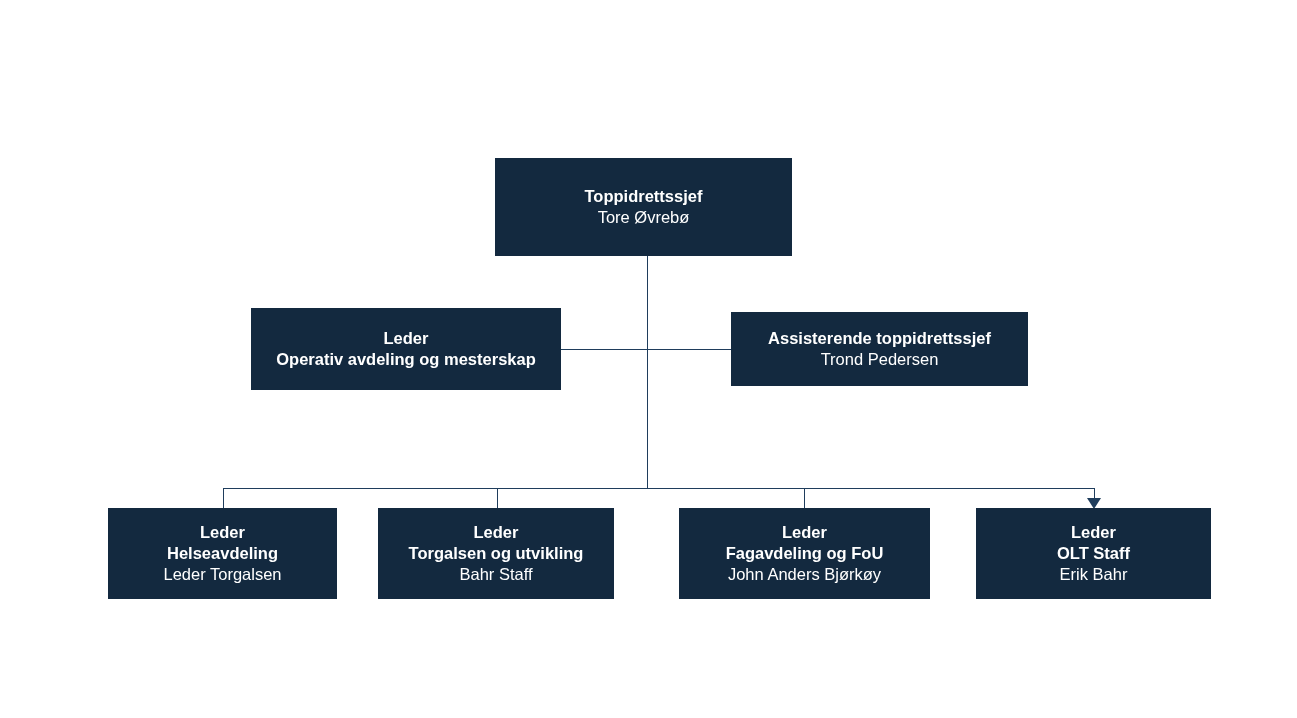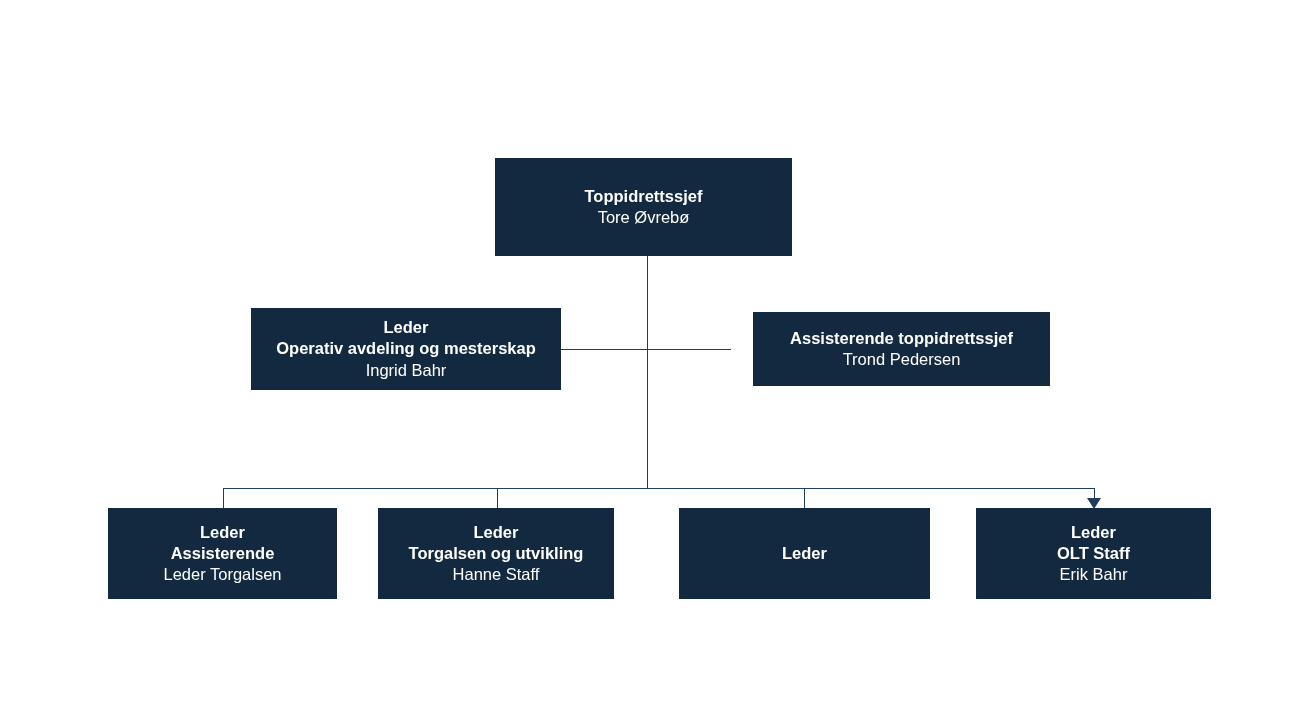--- a/index.html
+++ b/index.html
@@ -40,21 +40,21 @@
   .node .ln.bold {
     font-weight: bold;
   }
   .node .ln.reg {
     font-weight: normal;
   }
 
   
   .node-root       { left: 495px; top: 158px;  width: 297px; height: 98px;  font-size: 16.5px; }
   .node-operativ   { left: 251px; top: 308px;  width: 310px; height: 82px;  font-size: 16.5px; }
-  .node-assist     { left: 731px; top: 312px;  width: 297px; height: 74px;  font-size: 16.5px; margin-left: 22px; }
+  .node-assist     { left: 731px; top: 312px;  width: 297px; height: 74px;  font-size: 16.5px; }
   .node-helse      { left: 108px; top: 508px;  width: 229px; height: 91px;  font-size: 16.5px; }
   .node-prestasjon { left: 378px; top: 508px;  width: 236px; height: 91px;  font-size: 16.5px; }
   .node-fag        { left: 679px; top: 508px;  width: 251px; height: 91px;  font-size: 16.5px; }
   .node-olt        { left: 976px; top: 508px;  width: 235px; height: 91px;  font-size: 16.5px; }
 
   
   .conn {
     position: absolute;
     background: #1f3d5c;
     z-index: 1;
@@ -101,42 +101,43 @@
   <div class="arrowhead"></div>
 
   <div class="node node-root">
     <span class="ln bold">Toppidrettssjef</span>
     <span class="ln reg">Tore Øvrebø</span>
   </div>
 
   <div class="node node-operativ">
     <span class="ln bold">Leder</span>
     <span class="ln bold">Operativ avdeling og mesterskap</span>
-    <span class="ln reg">Ingrid Bahr</span>
   </div>
 
   <div class="node node-assist">
     <span class="ln bold">Assisterende toppidrettssjef</span>
     <span class="ln reg">Trond Pedersen</span>
   </div>
 
   <div class="node node-helse">
     <span class="ln bold">Leder</span>
-    <span class="ln bold">Assisterende</span>
+    <span class="ln bold">Helseavdeling</span>
     <span class="ln reg">Leder Torgalsen</span>
   </div>
 
   <div class="node node-prestasjon">
     <span class="ln bold">Leder</span>
     <span class="ln bold">Torgalsen og utvikling</span>
-    <span class="ln reg">Hanne Staff</span>
+    <span class="ln reg">Bahr Staff</span>
   </div>
 
   <div class="node node-fag">
     <span class="ln bold">Leder</span>
+    <span class="ln bold">Fagavdeling og FoU</span>
+    <span class="ln reg">John Anders Bjørkøy</span>
   </div>
 
   <div class="node node-olt">
     <span class="ln bold">Leder</span>
     <span class="ln bold">OLT Staff</span>
     <span class="ln reg">Erik Bahr</span>
   </div>
 
 </div>
 

